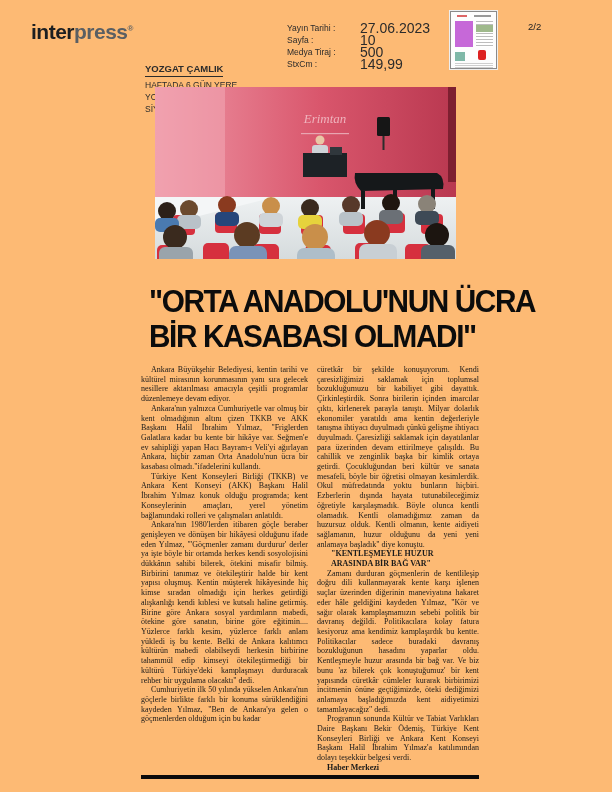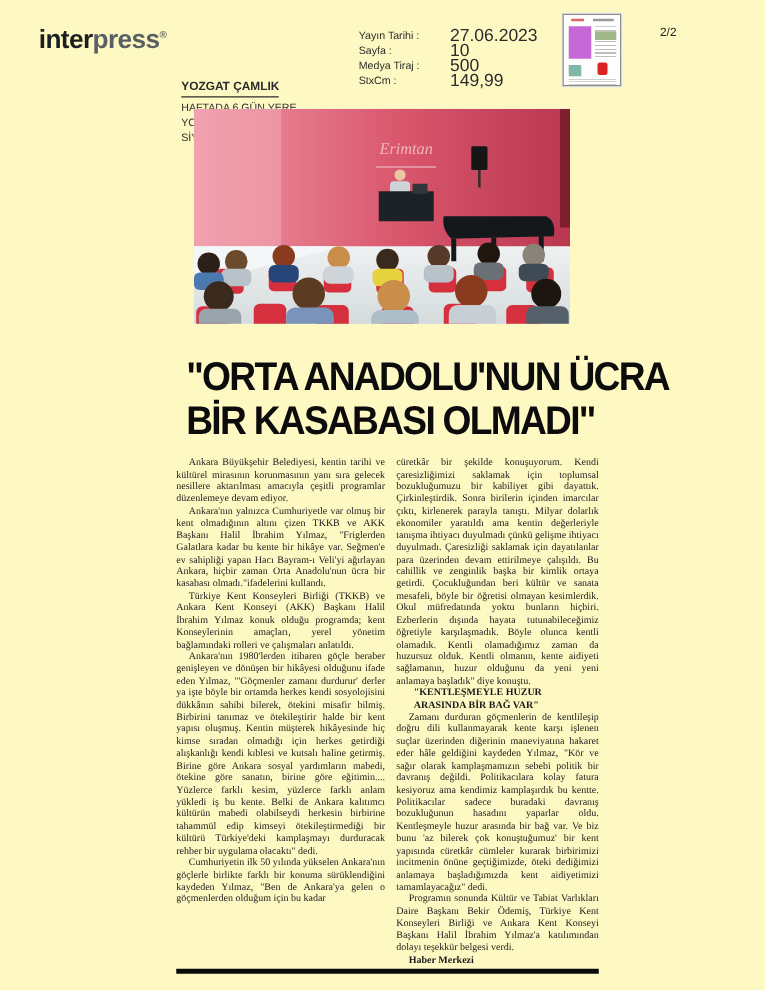--- a/index.html
+++ b/index.html
@@ -1,17 +1,17 @@
 <!DOCTYPE html>
 <html><head>
 <meta charset="utf-8">
 <style>
   * { margin:0; padding:0; box-sizing:border-box; }
   html,body { width:612px; height:792px; background:#ffffff; font-family:"Liberation Sans", sans-serif; }
-  .page { position:relative; width:612px; height:792px; background:#fef9c3; overflow:hidden; }
+  .page { position:relative; width:612px; height:792px; background:#fdba74; overflow:hidden; }
 
   
   .header { position:absolute; left:0; top:0; width:612px; height:80px; }
   .logo { position:absolute; left:31px; top:20px; font-size:21px; font-weight:bold; letter-spacing:-0.5px; }
   .logo .p1 { color:#1c1f21; }
   .logo .p2 { color:#5a5f63; }
   .logo .reg { font-size:8px; color:#5a5f63; vertical-align:super; }
   .pub-block { position:absolute; left:145px; top:21px; width:135px; font-size:8.5px; color:#2b2b2b; line-height:12px;margin-top:42px; }
   .pub-name { font-weight:bold; font-size:9.5px; border-bottom:1.2px solid #2b2b2b; padding-bottom:1px; margin-bottom:2px; display:inline-block; }
   .meta-labels { position:absolute; left:287px; top:22px; font-size:8.5px; color:#2b2b2b; line-height:12px; }

